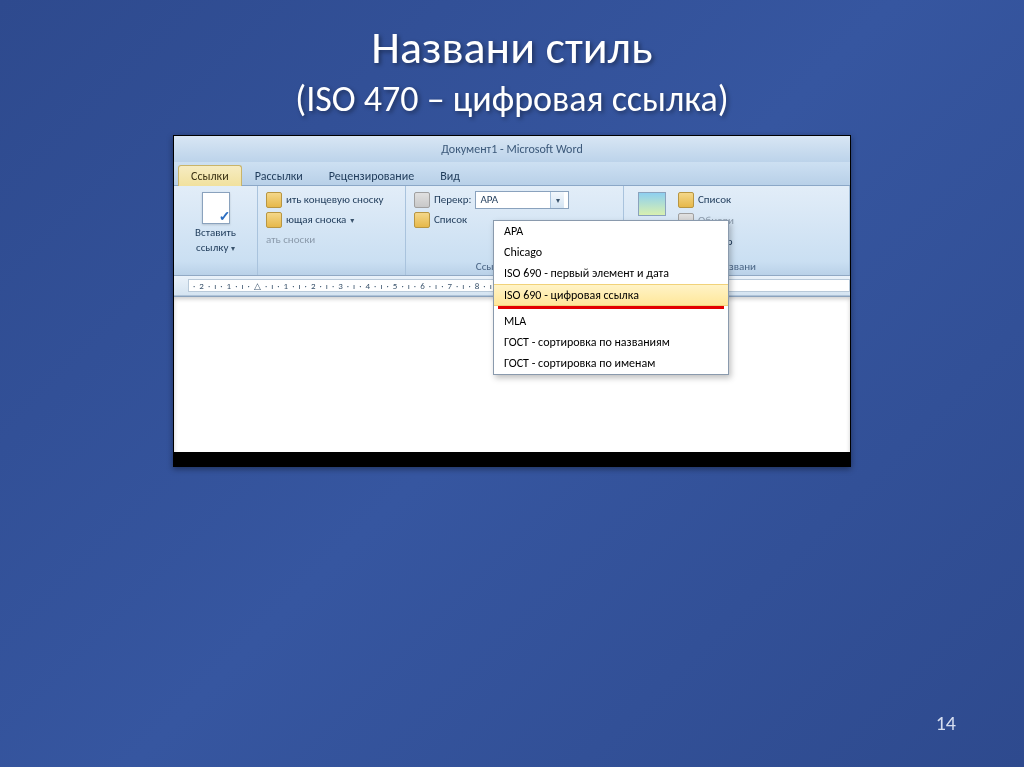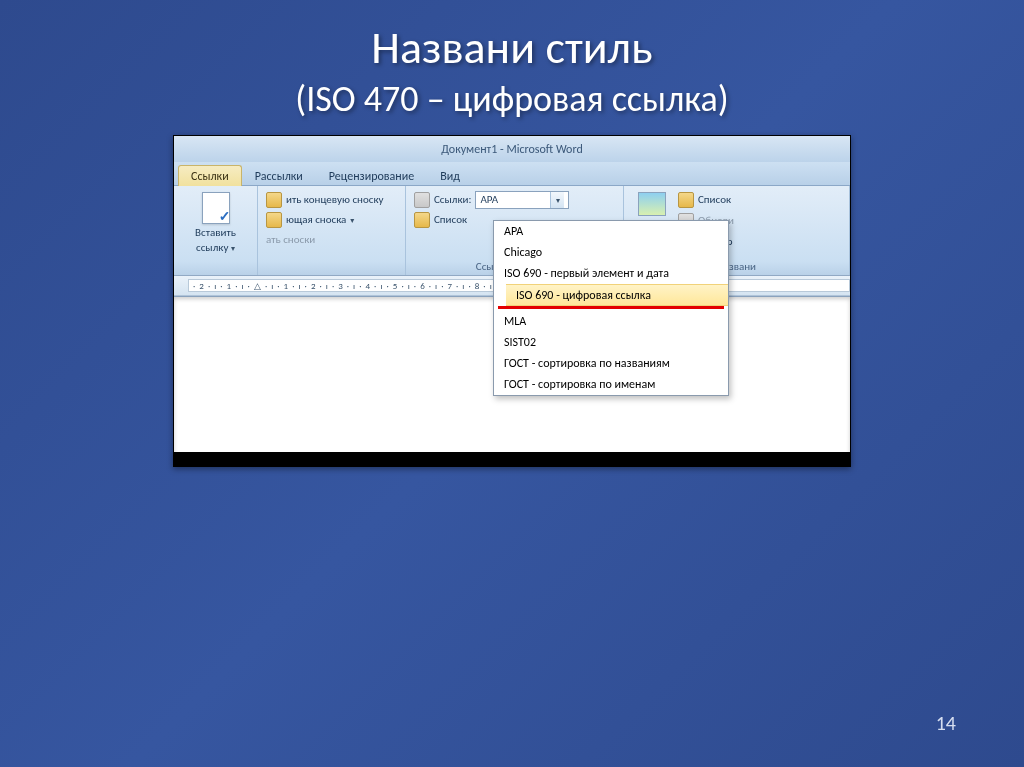--- a/index.html
+++ b/index.html
@@ -187,21 +187,20 @@
   .dropdown-item {
     padding: 3px 10px;
     color: #000;
     cursor: pointer;
     border-bottom: 1px solid transparent;
   }
   .dropdown-item.highlight {
     background: linear-gradient(to bottom, #fff3c7, #ffe79a);
     border-top: 1px solid #f1d27a;
     border-bottom: 1px solid #f1d27a;
-    margin-left: 12px;
   }
   .red-underline {
     height: 3px;
     background: #e30000;
     margin: 0 4px 2px;
   }
   .ruler {
     height: 20px;
     background: linear-gradient(to bottom,#eaf2fa,#d5e4f1);
     border-bottom:1px solid #b0c4d9;
@@ -291,21 +290,21 @@
             <span>ать сноски</span>
           </div>
         </div>
         <div class="group-label">&nbsp;</div>
       </div>
 
       <div class="ribbon-group g3">
         <div>
           <div class="rb-line style-row">
             <span class="icon16 icon-gray"></span>
-            <span>Ссылки:</span>
+            <span>Перекр:</span>
             <div class="style-combo">
               <span>APA</span>
               <span class="combo-arrow">
                   <span class="tri">▾</span>
                 </span>
             </div>
           </div>
           <div class="rb-line">
             <span class="icon16"></span>
             <span>Список</span>
@@ -343,21 +342,20 @@
     </div>
     <div class="doc-area"></div>
 
     <div class="dropdown" id="style-dropdown">
         <div class="dropdown-item">APA</div>
         <div class="dropdown-item">Chicago</div>
         <div class="dropdown-item">ISO 690 - первый элемент и дата</div>
         <div class="dropdown-item highlight">ISO 690 - цифровая ссылка</div>
         <div class="red-underline"></div>
         <div class="dropdown-item">MLA</div>
-        <div class="dropdown-item">SIST02</div>
         <div class="dropdown-item">ГОСТ - сортировка по названиям</div>
         <div class="dropdown-item">ГОСТ - сортировка по именам</div>
       </div>
 
   </div>
   <div class="black-strip"></div>
 </div>
 
 <div class="page-num">14</div>
 

